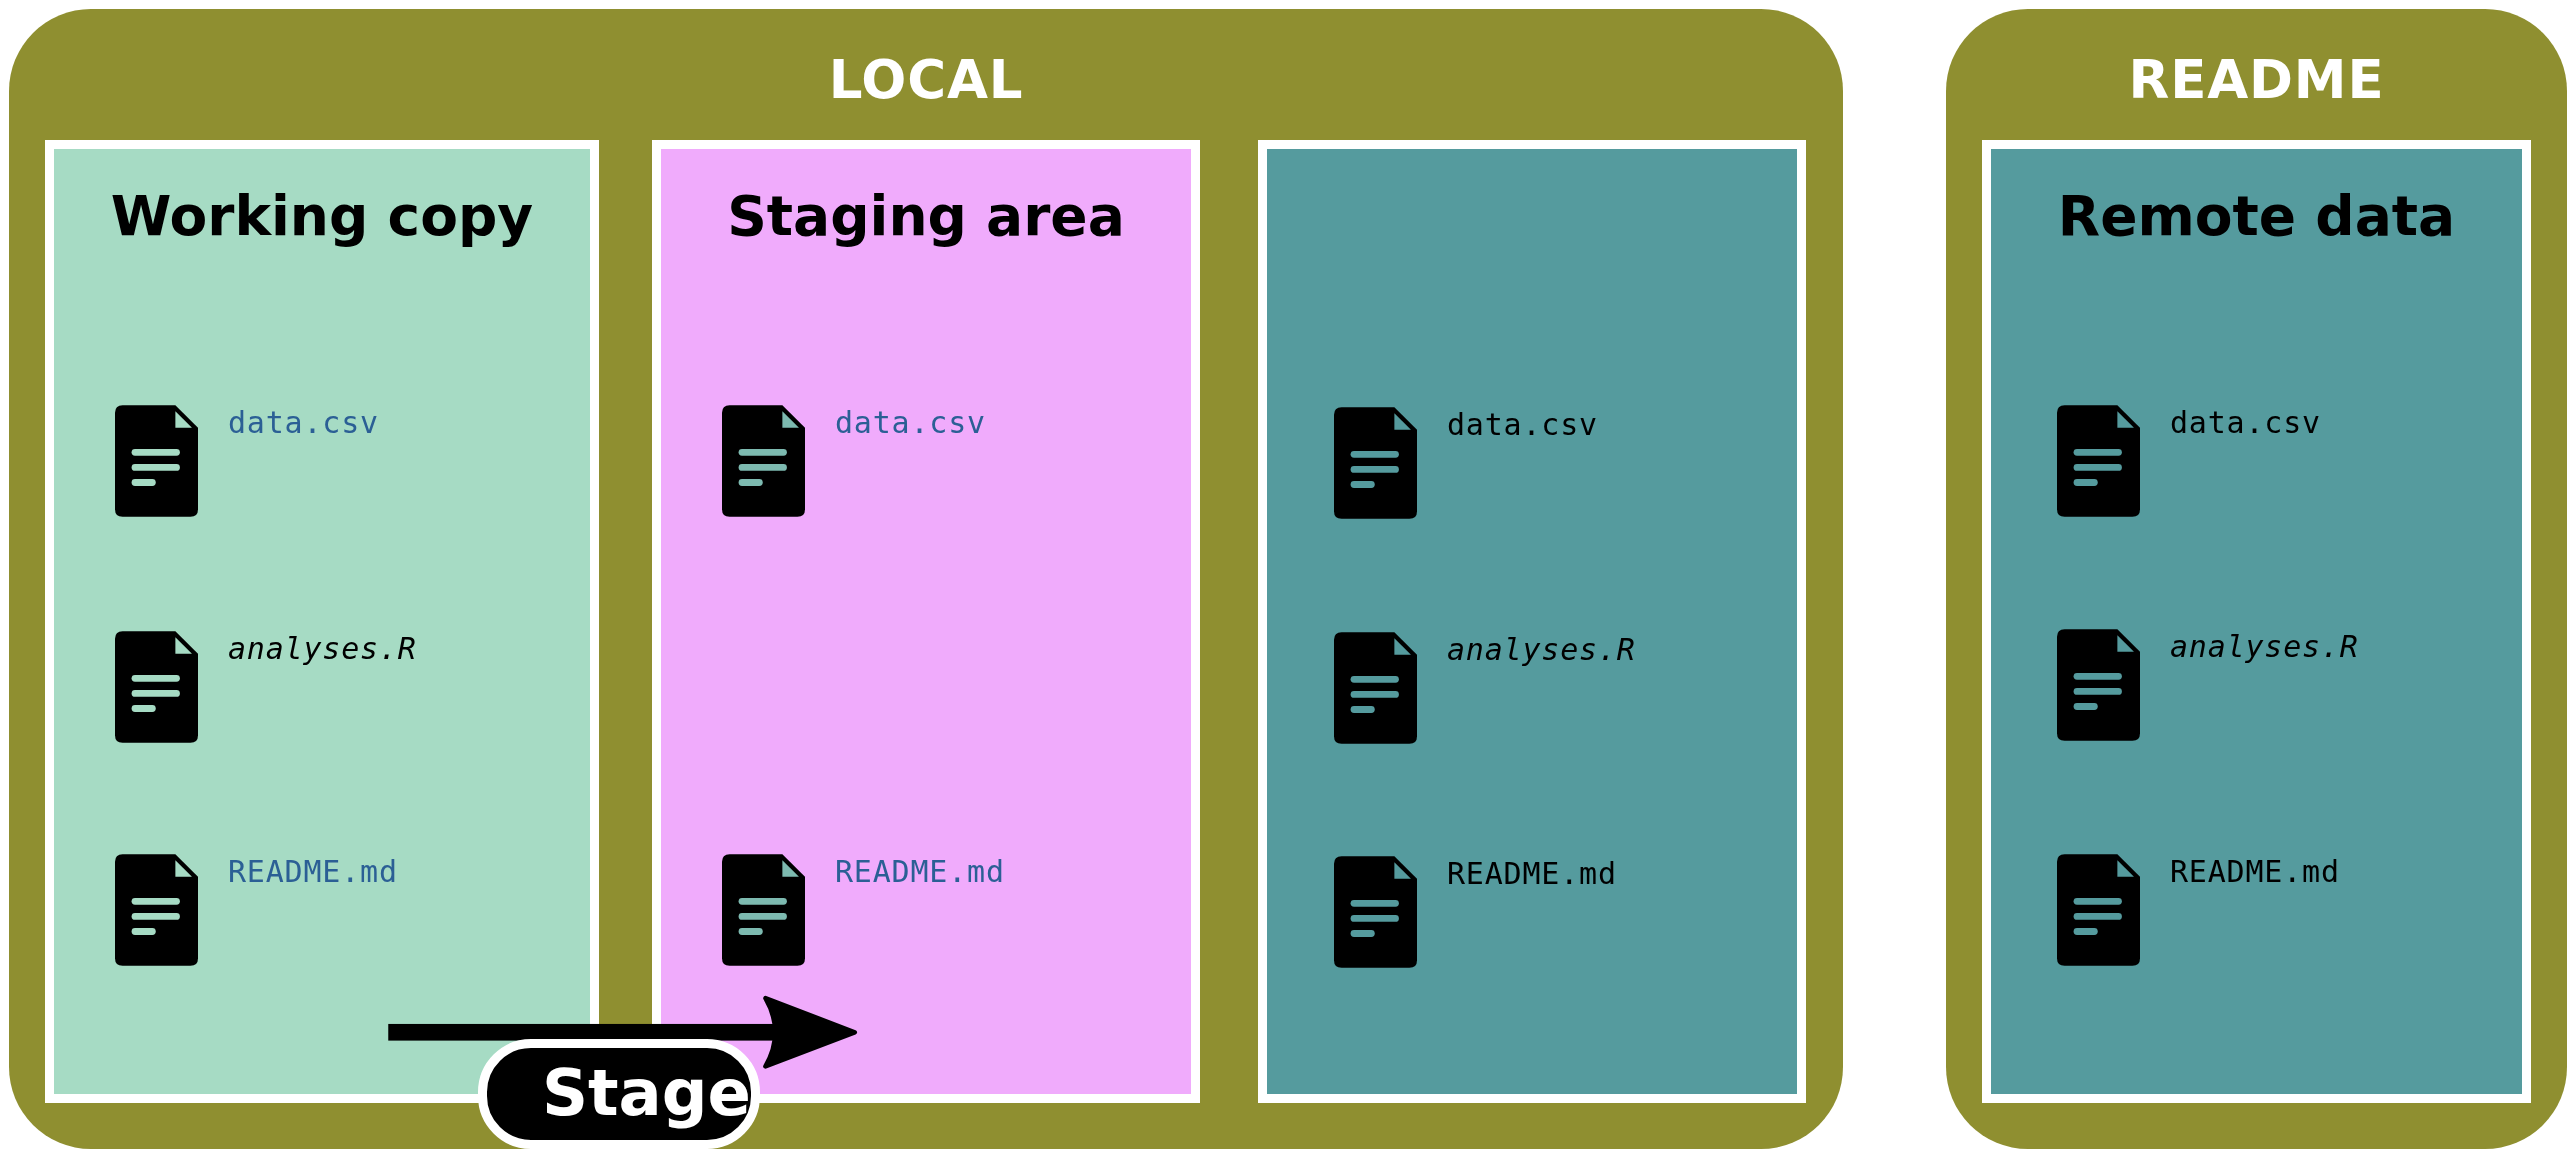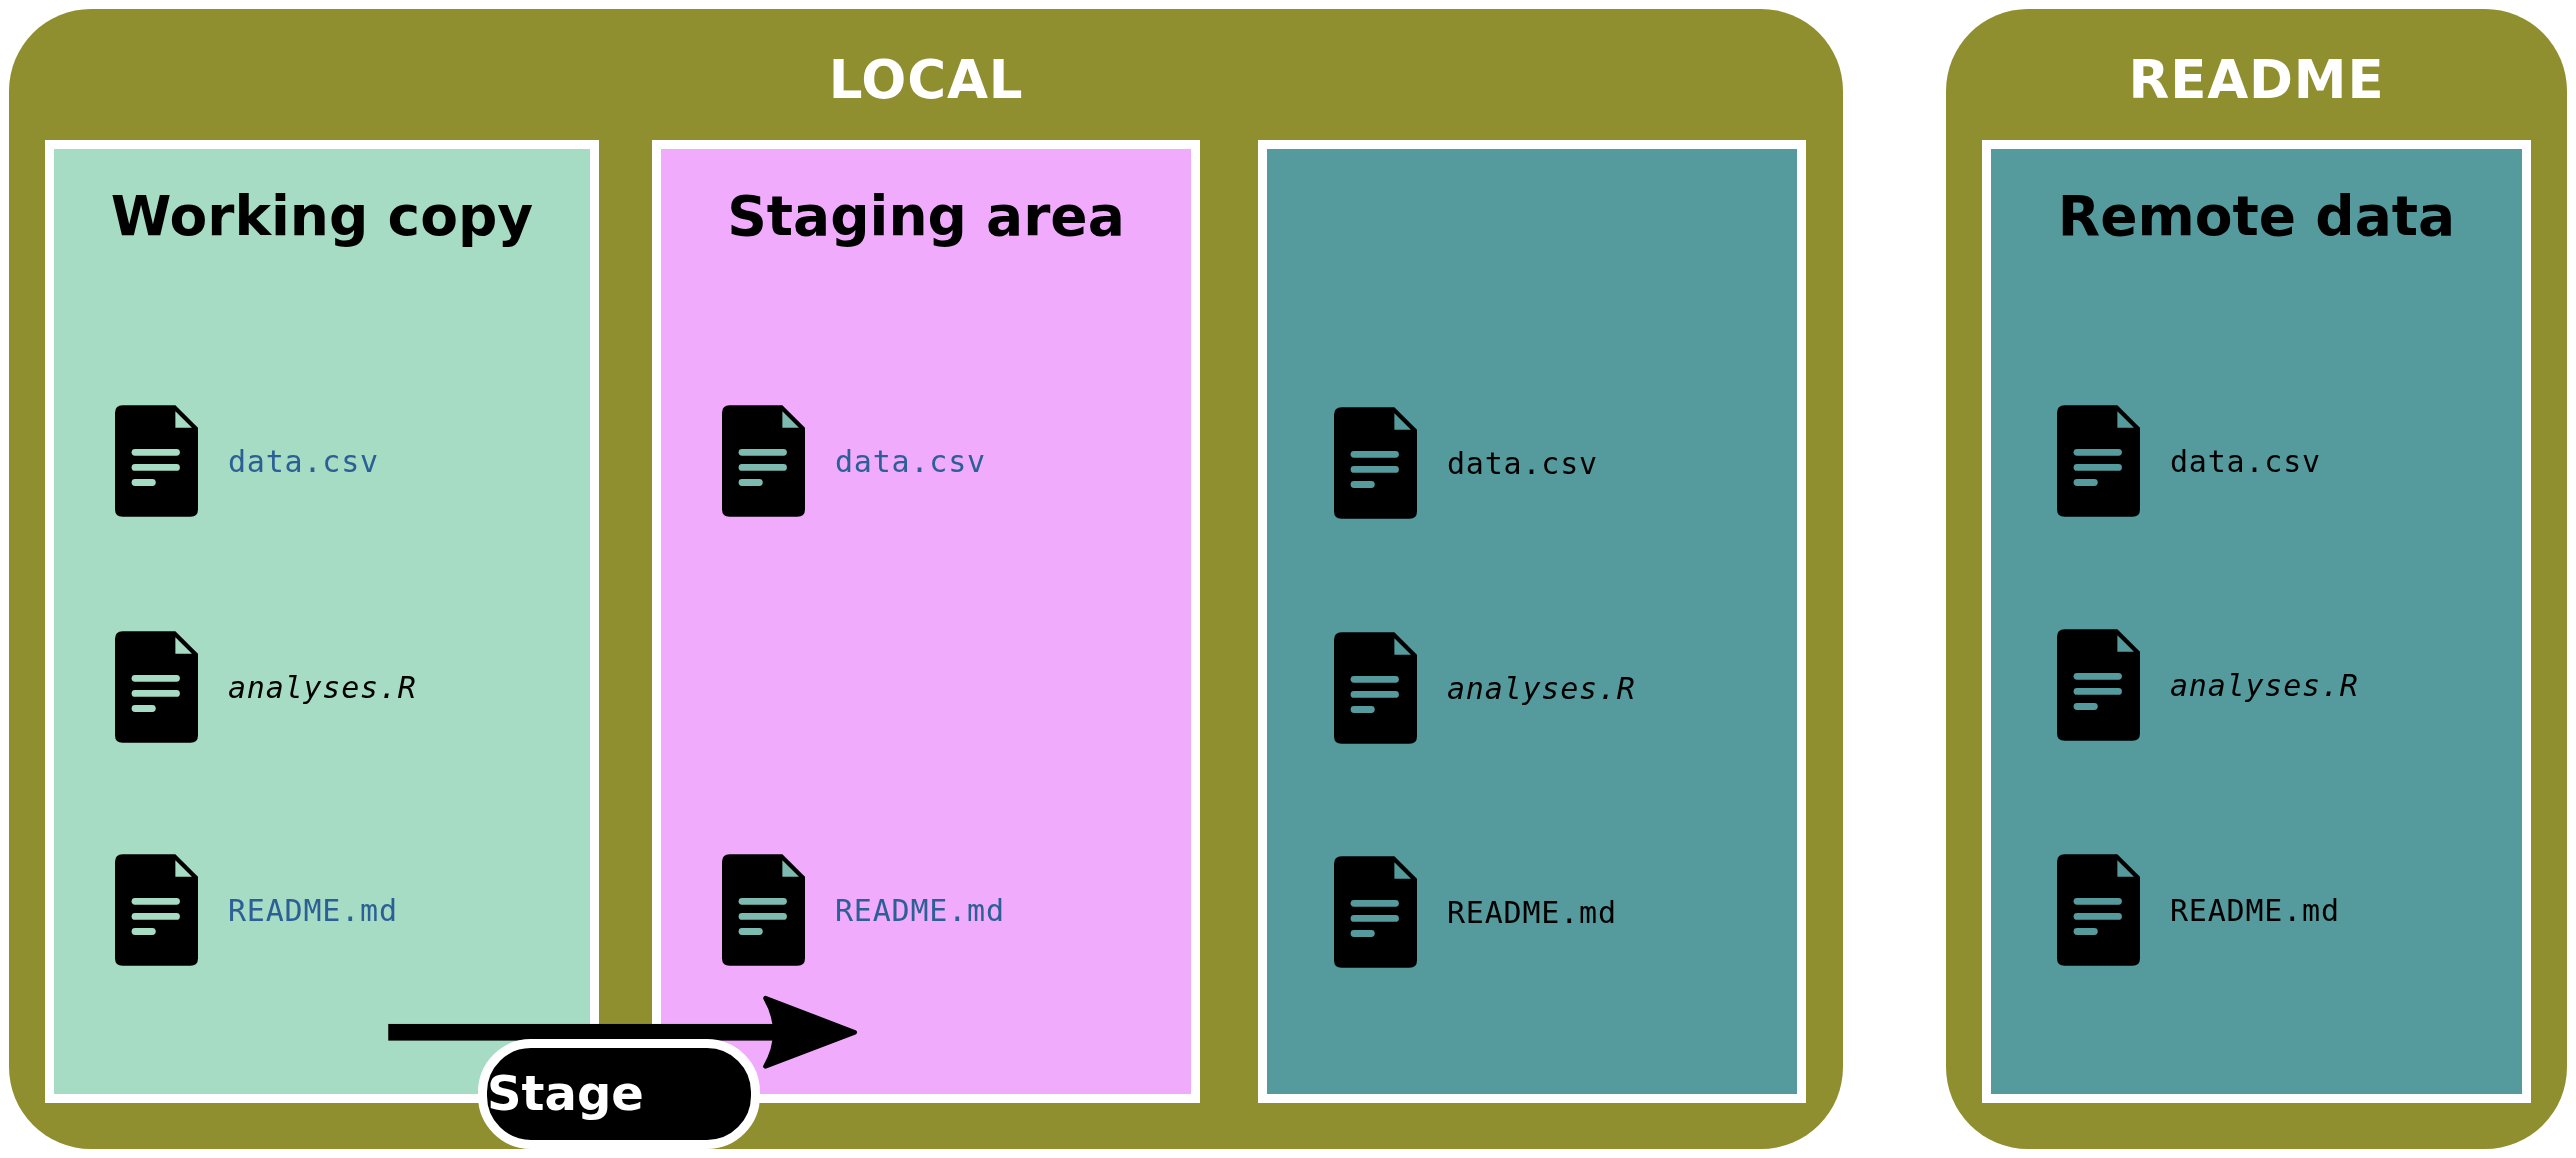--- a/index.html
+++ b/index.html
@@ -6,29 +6,29 @@
   body { width:2576px; height:1158px; position:relative; overflow:hidden;
          font-family:"DejaVu Sans", "Liberation Sans", sans-serif; }
   .group { position:absolute; top:9px; height:1140px; background:#8f8f30; border-radius:82px; }
   .group-local { left:9px; width:1834px; }
   .group-remote { left:1946px; width:621px; }
   .group-label { position:absolute; top:36px; left:0; right:0; text-align:center;
                  color:#ffffff; font-weight:bold; font-size:53px; line-height:70px; letter-spacing:0.8px; }
   .panel { position:absolute; top:140px; height:945px; border:9px solid #ffffff; box-sizing:content-box; }
   .panel-title { position:absolute; top:29px; left:0; right:0; text-align:center; color:#000;
                  font-weight:bold; font-size:55px; line-height:76px; }
-  .file { position:absolute; left:61px; height:112px; display:flex; align-items:center; }
+  .file { position:absolute; left:61px; height:112px; display:flex; align-items:flex-start; }
   .file-icon { width:83px; height:112px; flex:0 0 auto; }
   .file-name { margin-left:30px; font-family:"DejaVu Sans Mono", "Liberation Mono", monospace;
                font-size:30px; letter-spacing:0.8px; }
   .row0 { top:256px; } .row1 { top:482px;font-style:italic; } .row2 { top:705px; }
   .arrow { position:absolute; left:0; top:0; width:2576px; height:1158px; pointer-events:none; }
   .stage-button { position:absolute; left:478px; top:1039px; width:264px; height:92px;
                   background:#000; border:9px solid #fff; border-radius:53px;
-                  color:#fff; font-weight:bold; font-size:48px; text-align:left; line-height:91px; }
+                  color:#fff; font-weight:bold; font-size:64px; text-align:right; line-height:91px; }
 </style>
 </head>
 <body>
 
 <div class="group group-local">
   <div class="group-label">LOCAL</div>
 </div>
 
 <div class="group group-remote">
   <div class="group-label">README</div>

